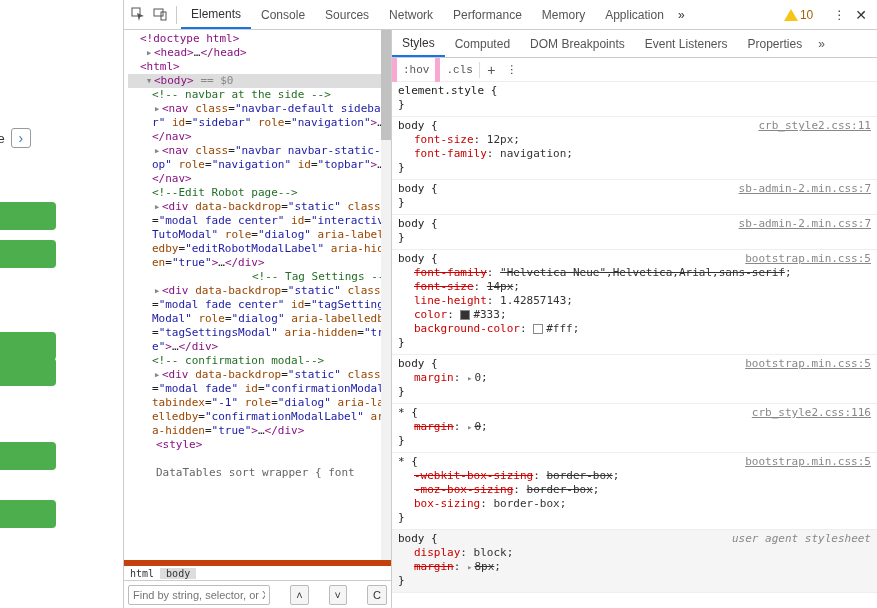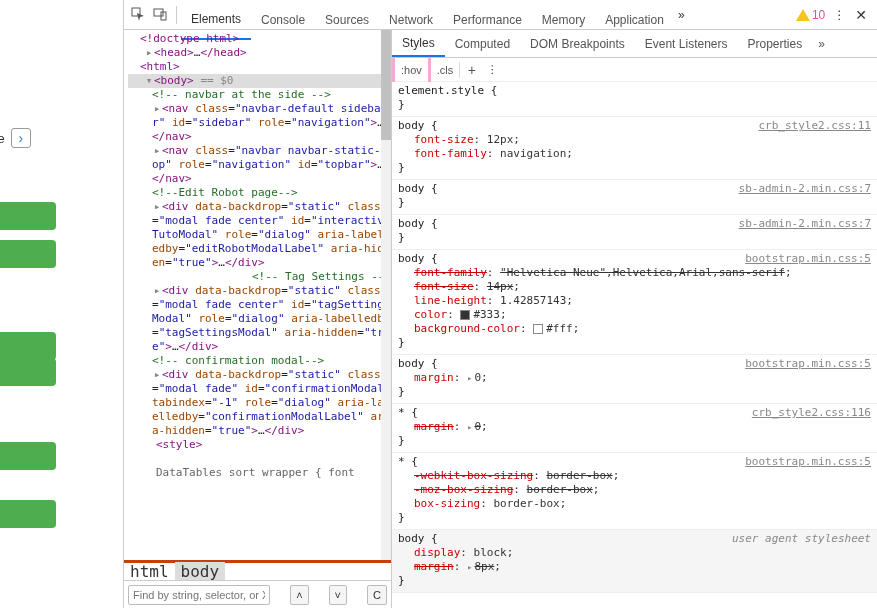--- a/index.html
+++ b/index.html
@@ -11,24 +11,24 @@
 .bg-page .customize-row span { font-size: 13px; color: #333; }
 .bg-page .chevron-box { width: 20px; height: 20px; border: 1px solid #999; border-radius:3px; display:flex;align-items:center;justify-content:center;font-size:14px;color:#337ab7;margin-left:6px; }
 .bg-page .green-pill { position:absolute; left:-60px; height:28px; width:116px; background:#4cae4c; border-radius:4px; }
 
 
 .devtools { position:absolute; left:124px; top:0; right:0; bottom:0; background:#fff; display:flex; flex-direction:column; }
 
 
 .dt-topbar { height:30px; display:flex; align-items:center; border-bottom:1px solid #ccc; padding:0 4px; font-size:12px; color:#333; }
 .dt-topbar .ico { width:20px; height:20px; display:flex;align-items:center;justify-content:center; color:#333; margin-right:2px; }
-.dt-topbar .tab { padding:0 10px; height:40px; display:flex;align-items:center; color:#555; cursor:pointer; }
+.dt-topbar .tab { padding:0 10px; height:29px; display:flex;align-items:center; color:#555; cursor:pointer; }
 .dt-topbar .tab.active { color:#333; border-bottom:2px solid #1a73e8; }
 .dt-topbar .spacer { flex:1; }
-.dt-topbar .warn { display:flex;align-items:center; color:#ec4899; margin-right:4px;justify-content:center; }
+.dt-topbar .warn { display:flex;align-items:center; color:#a16207; margin-right:16px;justify-content:center; }
 .dt-topbar .warn svg { margin-right:2px; }
 .dt-topbar .more { padding:0 4px; cursor:pointer; }
 .dt-topbar .close { padding:0 6px; cursor:pointer; font-size:14px; }
 
 
 .dt-main { flex:1; display:flex; min-height:0; }
 .dt-elements { width:268px; min-width:268px; border-right:1px solid #ccc; display:flex; flex-direction:column; position:relative; }
 .dt-styles { flex:1; display:flex; flex-direction:column; min-width:0; }
 
 
@@ -41,39 +41,39 @@
 .src .c { color:#236e25; }  
 .src .g { color:#888; }  
 .src .arrow { display:inline-block; width:10px; text-align:center; color:#888; }
 .src .sel-row { background:#ddd; }
 
 
 .fake-scroll { position:absolute; top:0; right:0; width:10px; bottom:0; background:#f1f1f1; }
 .fake-scroll .thumb { position:absolute; top:0; width:10px; height:110px; background:#c1c1c1; }
 
 
-.crumbs { border-top:3px solid #c2410c; height:20px; display:flex;align-items:center; font-size:16px; font-family:Menlo,Consolas,monospace; color:#333; }
+.crumbs { border-top:6px solid #c2410c; height:20px; display:flex;align-items:center; font-size:10px; font-family:Menlo,Consolas,monospace; color:#333; }
 .crumbs span { padding:0 6px; cursor:pointer; }
 .crumbs .active { background:#ddd; }
 
 
 .findbar { border-top:1px solid #ccc; height:28px; display:flex;align-items:center; padding:2px 4px; gap:20px;}
 .findbar input { flex:1; height:20px; border:1px solid #bbb; font-size:11px; padding:0 4px; border-radius:2px; min-width:0;}
 .findbar .btn { height:20px; border:1px solid #bbb; font-size:11px; padding:0 5px; border-radius:2px; background:#f5f5f5; cursor:pointer; display:flex;align-items:center;}
 
 
 .st-tabs { height:28px; display:flex;align-items:center; border-bottom:1px solid #ccc; font-size:12px; color:#555; padding-left:0;}
 .st-tabs .t { padding:0 10px; height:27px; display:flex;align-items:center; cursor:pointer;}
 .st-tabs .t.active { color:#333; border-bottom:2px solid #1a73e8;}
 .st-tabs .more { padding:0 6px; cursor:pointer; }
 
 
 .st-filter { height:24px; display:flex; align-items:center; border-bottom:1px solid #eee; font-size:11px;}
 .st-filter input { border:none; outline:none; padding:0 6px; font-size:11px; flex:1; color:#888; font-style:normal;}
-.st-filter .chip { border-left:3px solid #f9a8d4; padding:0 6px; height:24px; display:flex;align-items:center; font-family:Liberation Sans, sans-serif; color:#555; cursor:pointer;}
+.st-filter .chip { border-left:5px solid #f9a8d4; padding:0 6px; height:24px; display:flex;align-items:center; font-family:Liberation Mono, monospace; color:#555; cursor:pointer;}
 .st-filter .plus { width:24px; text-align:center; font-size:14px; color:#555; cursor:pointer; border-left:1px solid #ddd;}
 .st-filter .more { width:18px; text-align:center; cursor:pointer; }
 
 
 .rules { flex:1; overflow:auto; font-family:Menlo,Consolas,monospace; font-size:11px; line-height:14px;}
 .rule { border-bottom:1px solid #eee; padding:2px 6px 4px 6px; position:relative;}
 .rule.ua { background:#f5f5f5; }
 .rule .src-link { position:absolute; right:6px; top:2px; color:#888; text-decoration:underline; cursor:pointer; font-size:11px;}
 .rule .src-link.nolink { text-decoration:none; font-style:italic; }
 .sel { color:#222; }

